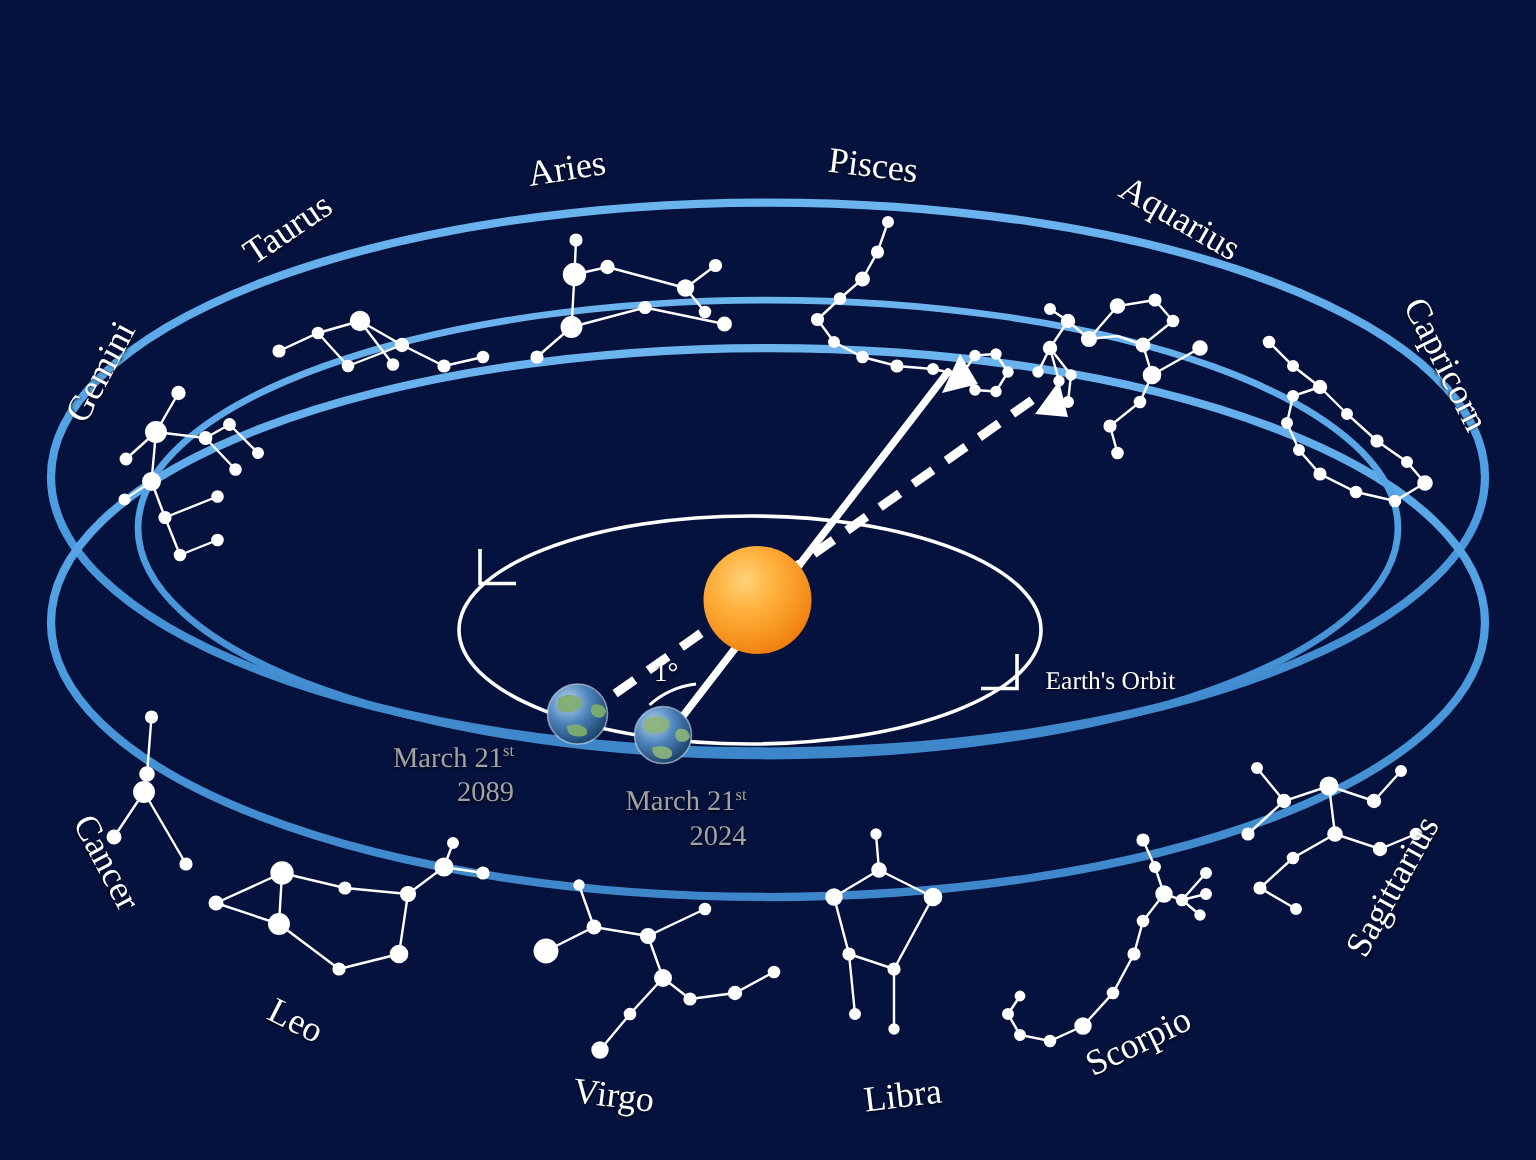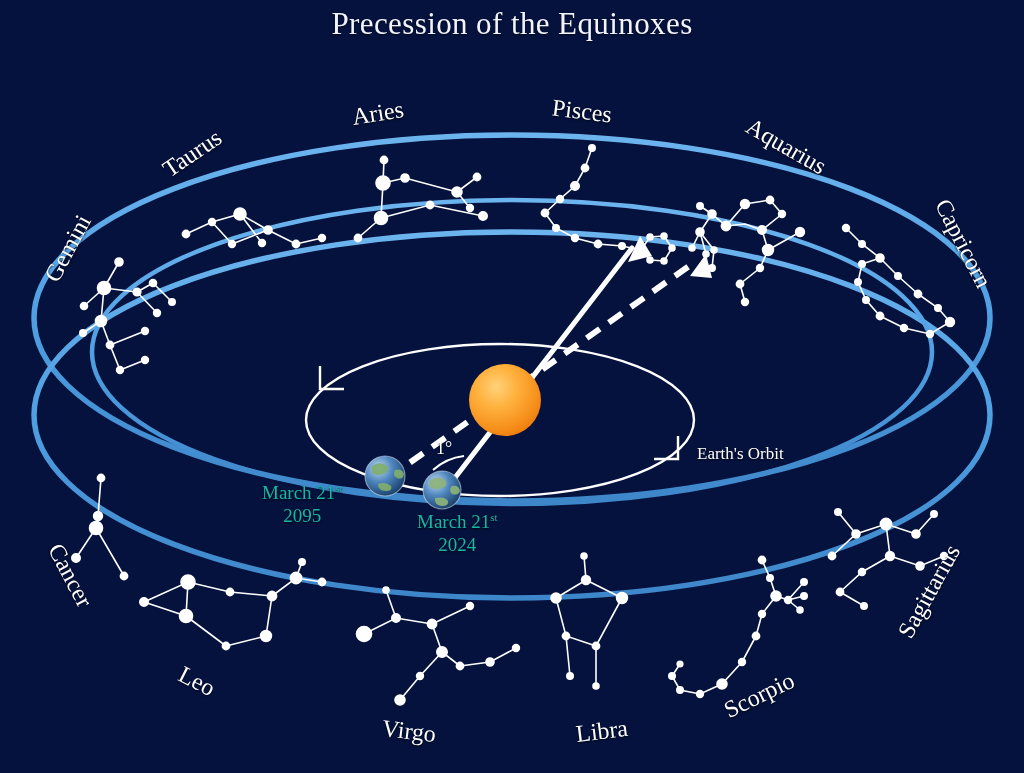--- a/index.html
+++ b/index.html
@@ -13,24 +13,25 @@
     font-family:"Liberation Serif","DejaVu Serif",serif;
     text-shadow:0 1px 2px rgba(0,0,0,.6);
   }
   .zlabel{
     position:absolute;color:#ffffff;font-size:24px;white-space:nowrap;
     font-family:"Liberation Serif","DejaVu Serif",serif;
     text-shadow:0 1px 2px rgba(0,0,0,.75);
     transform-origin:50% 50%;
   }
   .datelabel{
-    position:absolute;color:#14b8a6;white-space:nowrap;text-align:center;
+    position:absolute;color:#a3a3a3;white-space:nowrap;text-align:right;
     font-size:19px;line-height:1.18;
     font-family:"Liberation Serif","DejaVu Serif",serif;
     text-shadow:0 1px 2px rgba(0,0,0,.75);
+    margin-top:13px;
   }
   .datelabel sup{font-size:11px;vertical-align:super;}
   .orbitlabel{
     position:absolute;color:#ffffff;font-size:17px;white-space:nowrap;
     font-family:Liberation Serif, serif;
     text-shadow:0 1px 2px rgba(0,0,0,.75);
   }
   .anglelabel{
     position:absolute;color:#ffffff;font-size:18px;white-space:nowrap;
     font-family:"Liberation Serif","DejaVu Serif",serif;
@@ -323,42 +324,41 @@
       <g>
         <circle cx="442" cy="490" r="19" fill="url(#earthGrad)"></circle>
         <path fill="#8cb37a" opacity="0.92" d="M430 480 q8 -5 15 0 q4 5 -3 8 q-8 3 -13 -2 z
                  M436 498 q9 -2 12 3 q1 5 -6 5 q-8 -1 -7 -8 z
                  M452 486 q7 -1 8 5 q-2 5 -8 3 q-4 -4 0 -8 z"></path>
         <circle cx="442" cy="490" r="19" fill="none" stroke="#dfe9f5" stroke-width="1.1" opacity="0.55"></circle>
       </g>
     </g>
   </svg>
 
-  <div class="title">Precession of the Equinoxes</div>
 
   <div class="zlabel" style="left:32px;top:235px;transform:rotate(-62deg);">Gemini</div>
   <div class="zlabel" style="left:160px;top:140px;transform:rotate(-34deg);">Taurus</div>
   <div class="zlabel" style="left:352px;top:100px;transform:rotate(-9deg);">Aries</div>
   <div class="zlabel" style="left:552px;top:98px;transform:rotate(7deg);">Pisces</div>
   <div class="zlabel" style="left:742px;top:133px;transform:rotate(30deg);">Aquarius</div>
   <div class="zlabel" style="left:915px;top:230px;transform:rotate(63deg);">Capricorn</div>
   <div class="zlabel" style="left:878px;top:578px;transform:rotate(-61deg);">Sagittarius</div>
   <div class="zlabel" style="left:722px;top:682px;transform:rotate(-26deg);">Scorpio</div>
   <div class="zlabel" style="left:576px;top:718px;transform:rotate(-7deg);">Libra</div>
   <div class="zlabel" style="left:382px;top:718px;transform:rotate(7deg);">Virgo</div>
   <div class="zlabel" style="left:178px;top:668px;transform:rotate(27deg);">Leo</div>
   <div class="zlabel" style="left:36px;top:562px;transform:rotate(62deg);">Cancer</div>
 
   <div class="anglelabel" style="left:436px;top:438px;">1°</div>
 
   <div class="orbitlabel" style="left:697px;top:444px;">Earth's Orbit</div>
 
   <div class="datelabel" style="left:262px;top:482px;">
     <span>March 21</span><sup>st</sup><br>
-    <span>2095</span>
+    <span>2089</span>
   </div>
 
   <div class="datelabel" style="left:417px;top:511px;">
     <span>March 21</span><sup>st</sup><br>
     <span>2024</span>
   </div>
 
 </div>
 
 </body></html>

